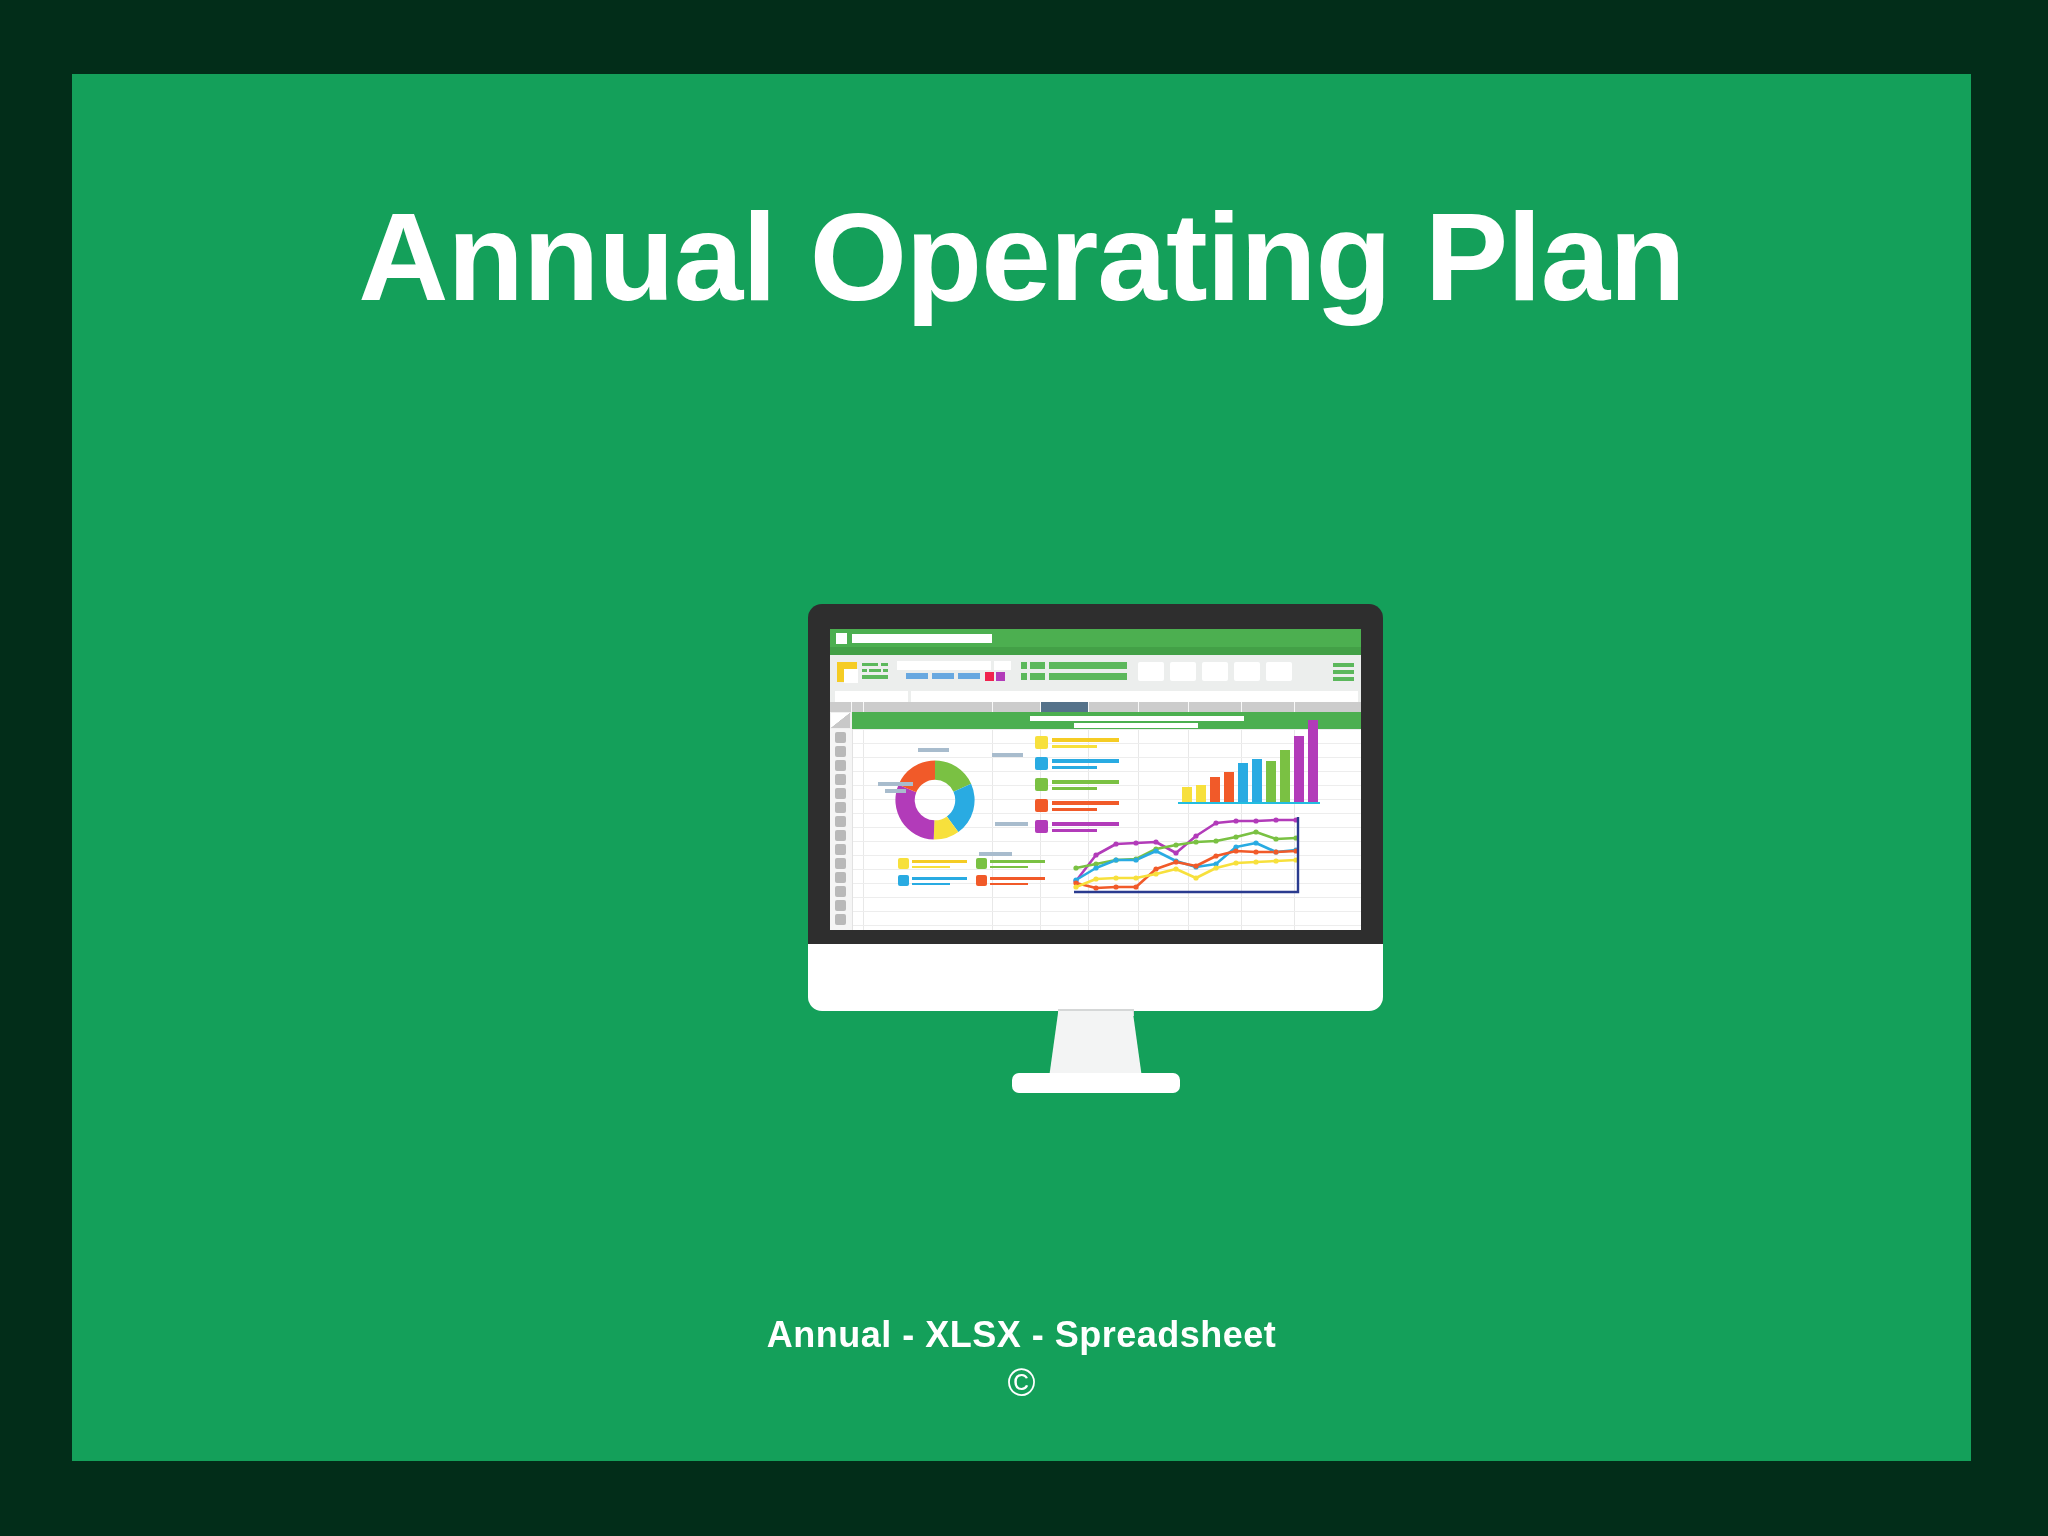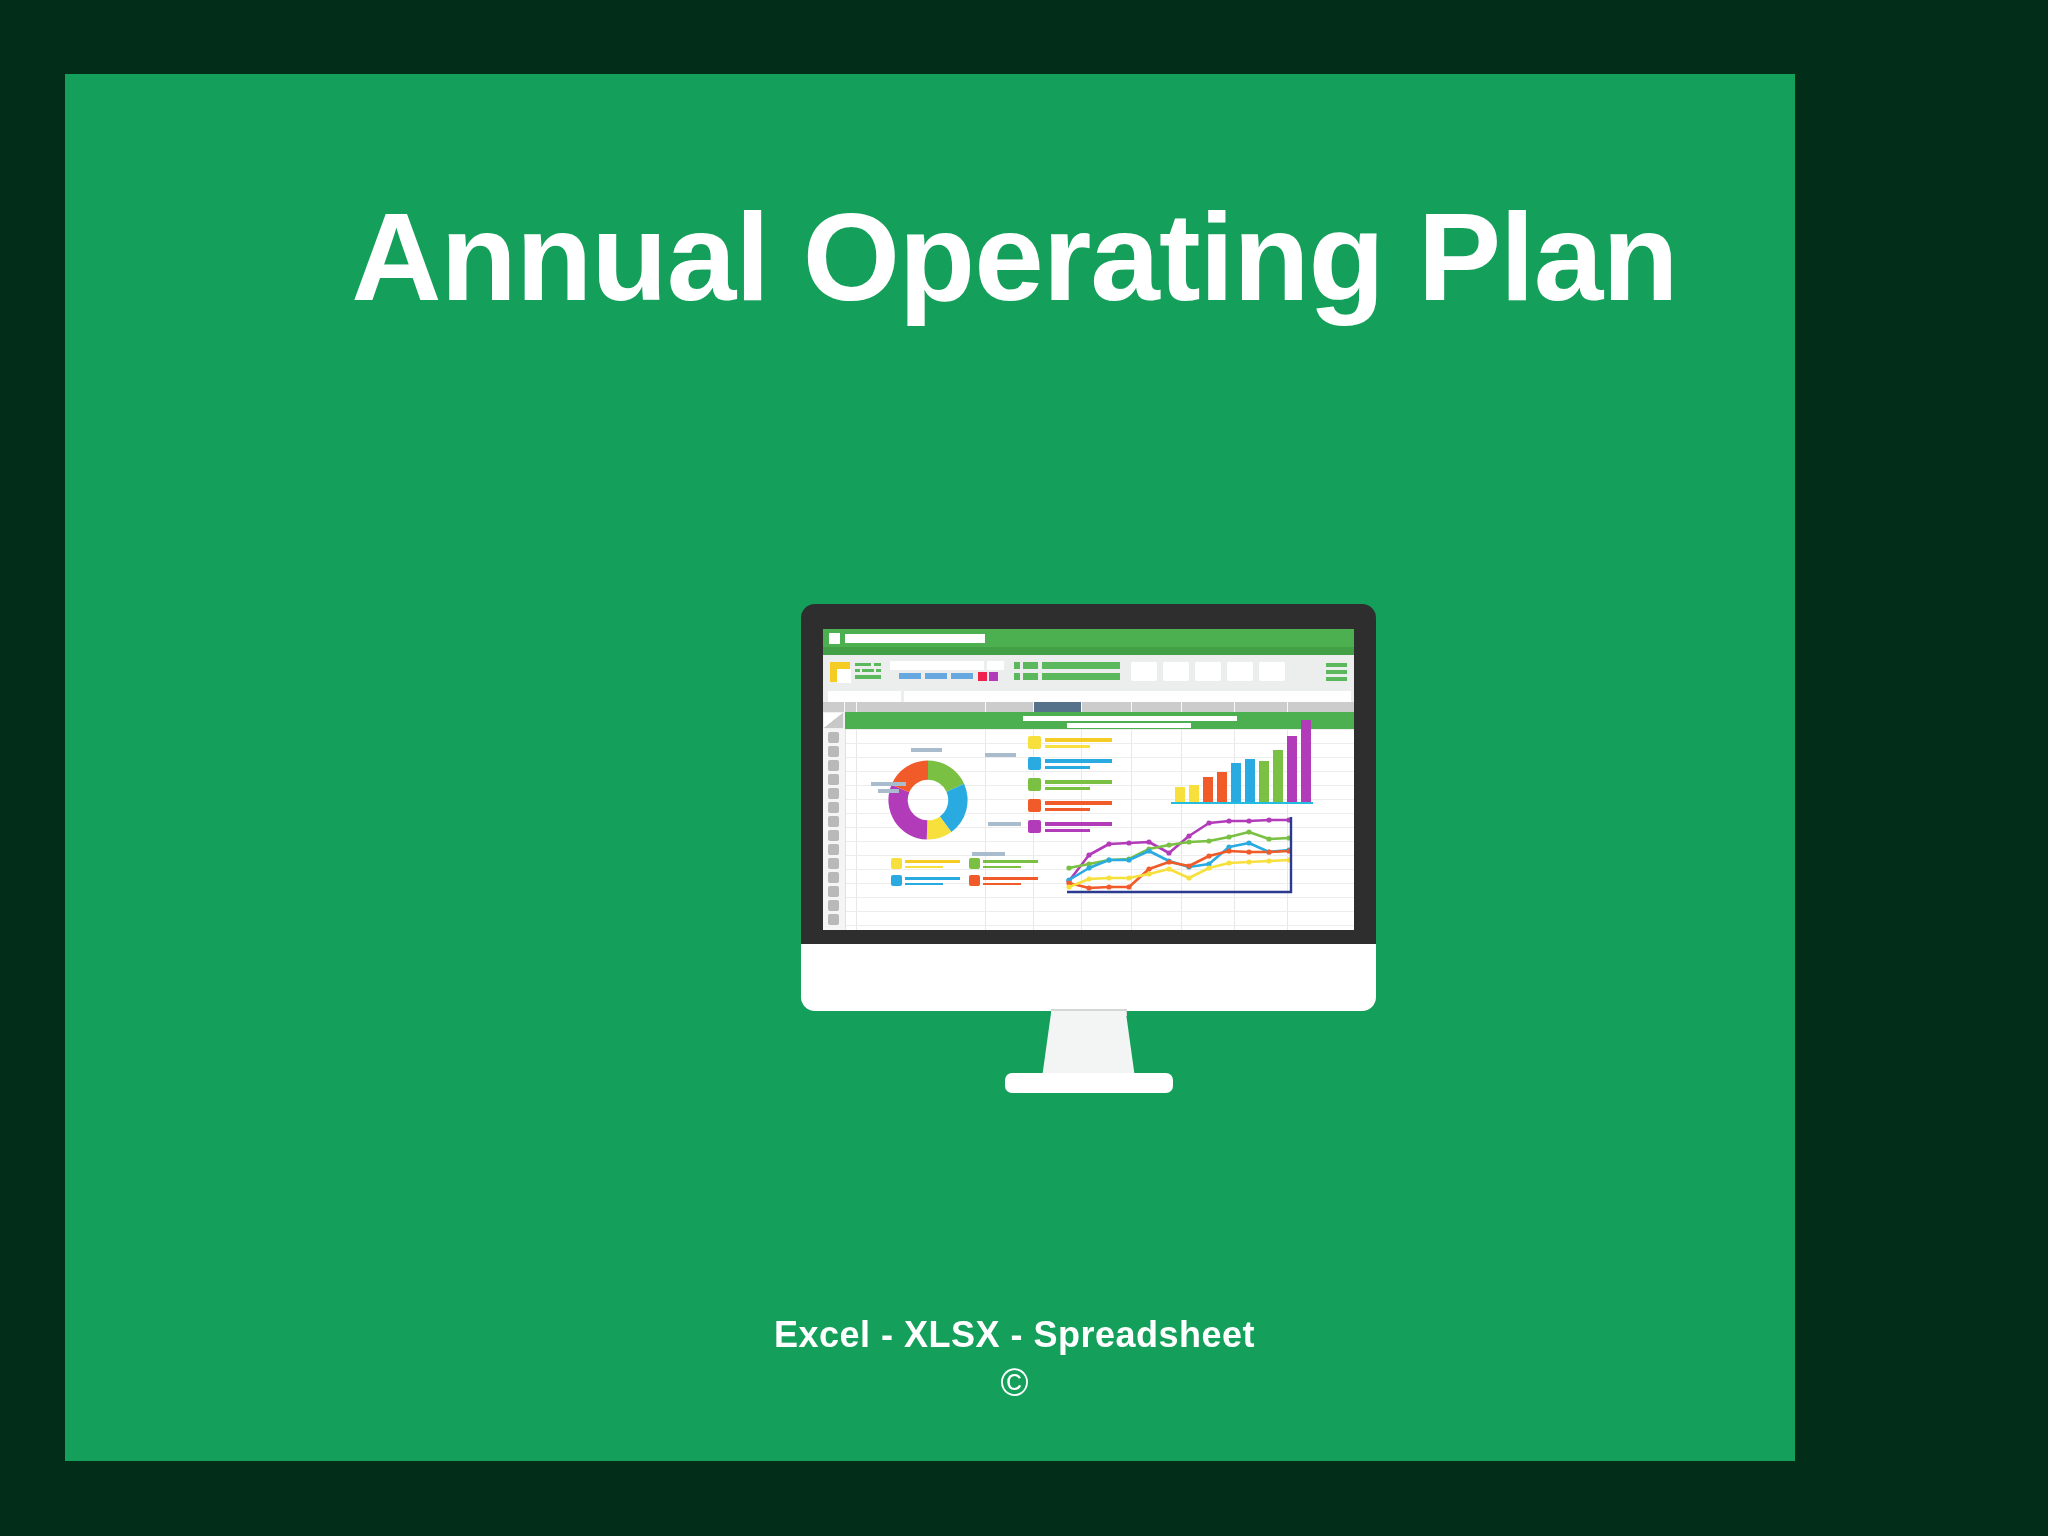--- a/index.html
+++ b/index.html
@@ -15,23 +15,23 @@
   }
   #slide {
     position: absolute;
     left: 0; top: 0;
     width: 2048px;
     height: 1536px;
     background: #022d19;
   }
   #panel {
     position: absolute;
-    left: 65px;
+    left: 72px;
     top: 74px;
-    width: 1730px;
+    width: 1899px;
     height: 1387px;
     background: #14a05a;
   }
   #title {
     position: absolute;
     left: 0;
     top: 120px;
     width: 1899px;
     text-align: center;
     color: #ffffff;
@@ -571,18 +571,18 @@
         </div>
       </div>
 
       <div class="mon-chin"></div>
       <div class="mon-neck-top"></div>
       <div class="mon-neck"></div>
       <div class="mon-base"></div>
     </div>
 
     <div id="caption-wrap">
-      <div id="caption">Excel - XLSX - Spreadsheet</div>
+      <div id="caption">Annual - XLSX - Spreadsheet</div>
       <div id="copyright">©</div>
     </div>
 
   </div>
 </div>
 
 </body></html>

